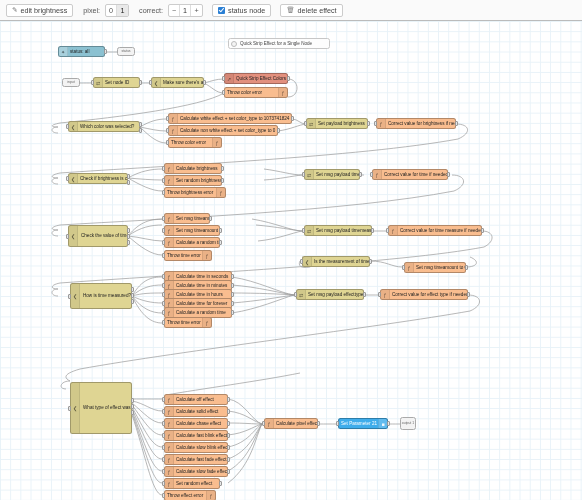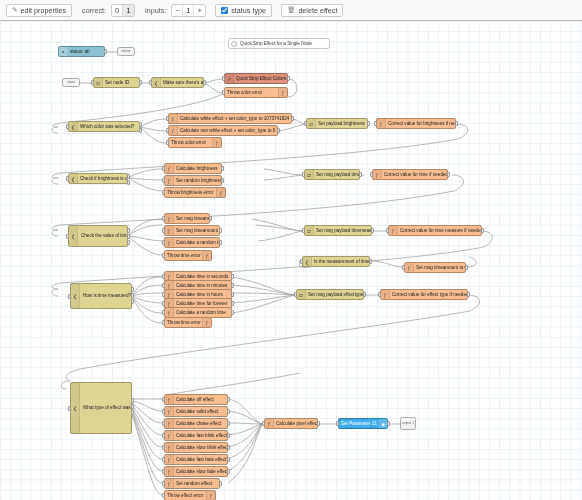--- a/index.html
+++ b/index.html
@@ -177,40 +177,40 @@
     z-index:4;
     cursor:pointer;
   }
 </style>
 </head>
 <body>
 
 <div id="toolbar">
   <div class="tb-btn">
     <span class="ico">✎</span>
-    <span>edit properties</span>
-  </div>
-
-  <span class="tb-label">correct:</span>
+    <span>edit brightness</span>
+  </div>
+
+  <span class="tb-label">pixel:</span>
   <div class="spin">
     <div>0</div>
     <div class="sel">1</div>
   </div>
 
-  <span class="tb-label">inputs:</span>
+  <span class="tb-label">correct:</span>
   <div class="spin">
     <div>−</div>
     <div class="val">1</div>
     <div>+</div>
   </div>
 
   <span class="gap"></span>
   <div class="tb-btn status">
     <span class="chk"></span>
-    <span>status type</span>
+    <span>status node</span>
   </div>
 
   <span class="gap"></span>
   <div class="tb-btn">
     <span class="ico">🗑</span>
     <span>delete effect</span>
   </div>
 </div>
 
 <div id="canvas">

